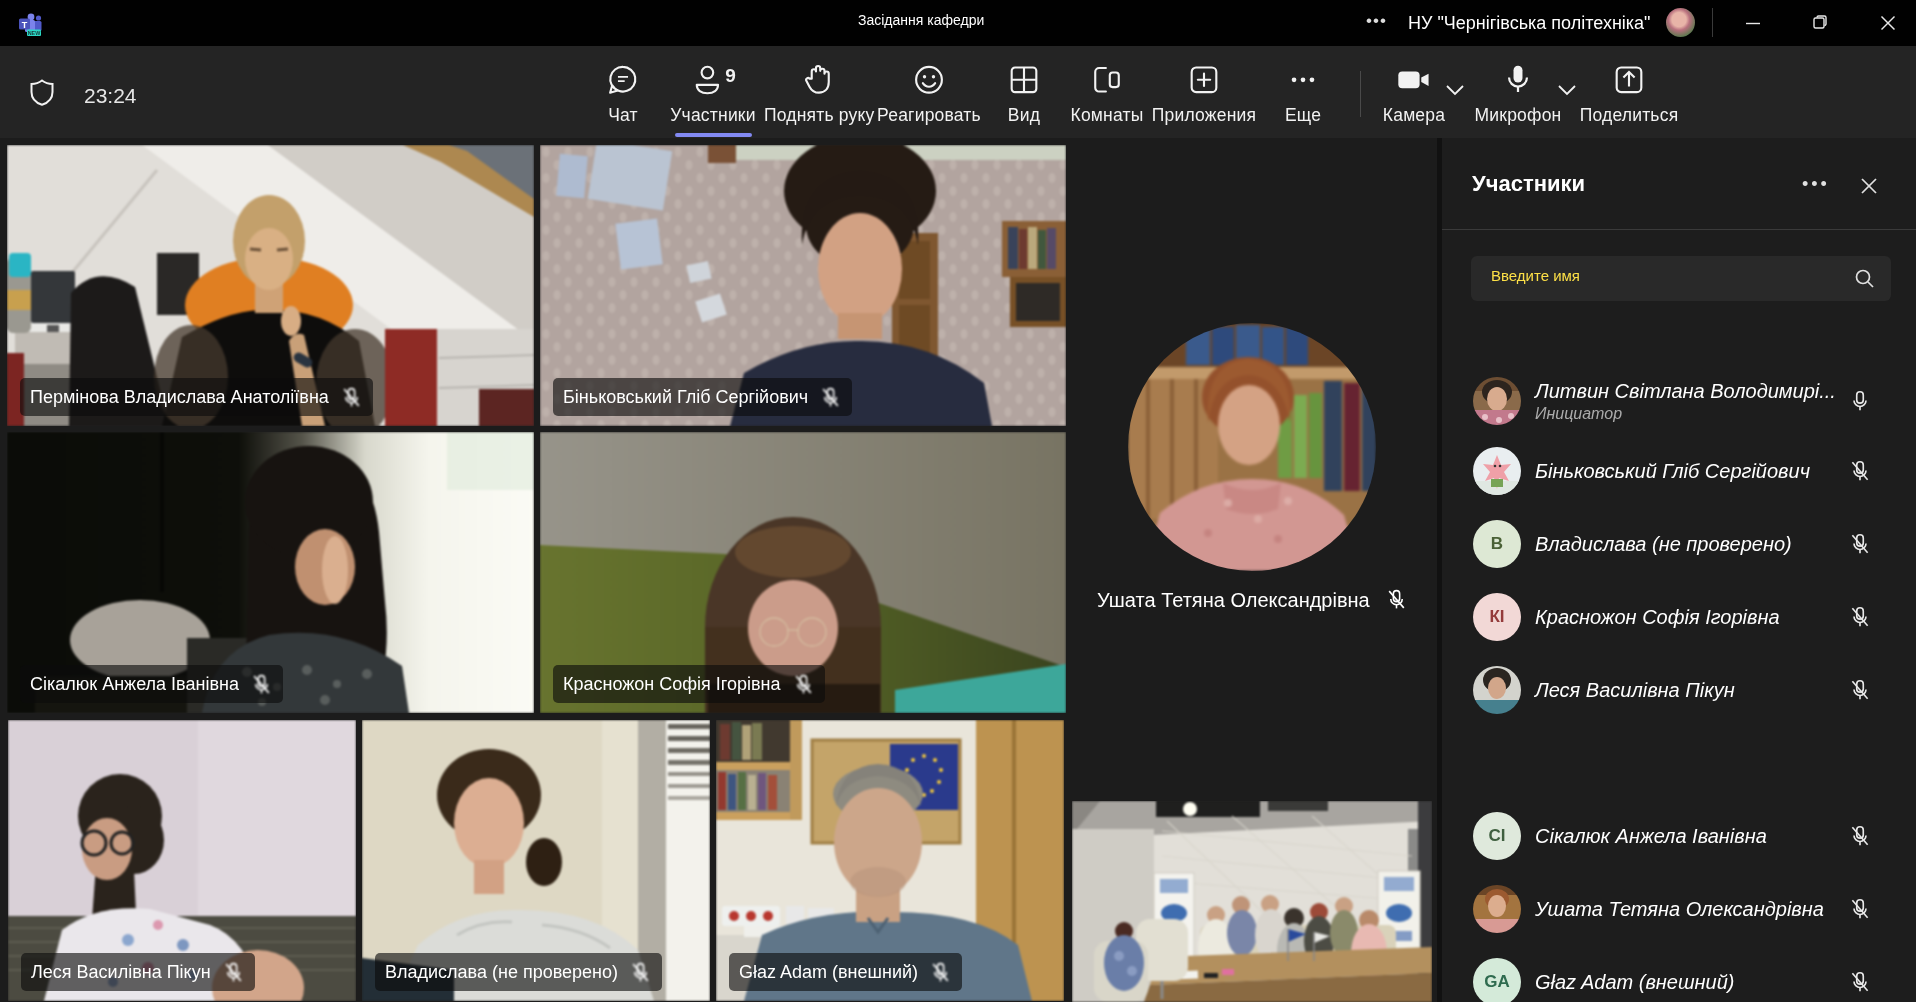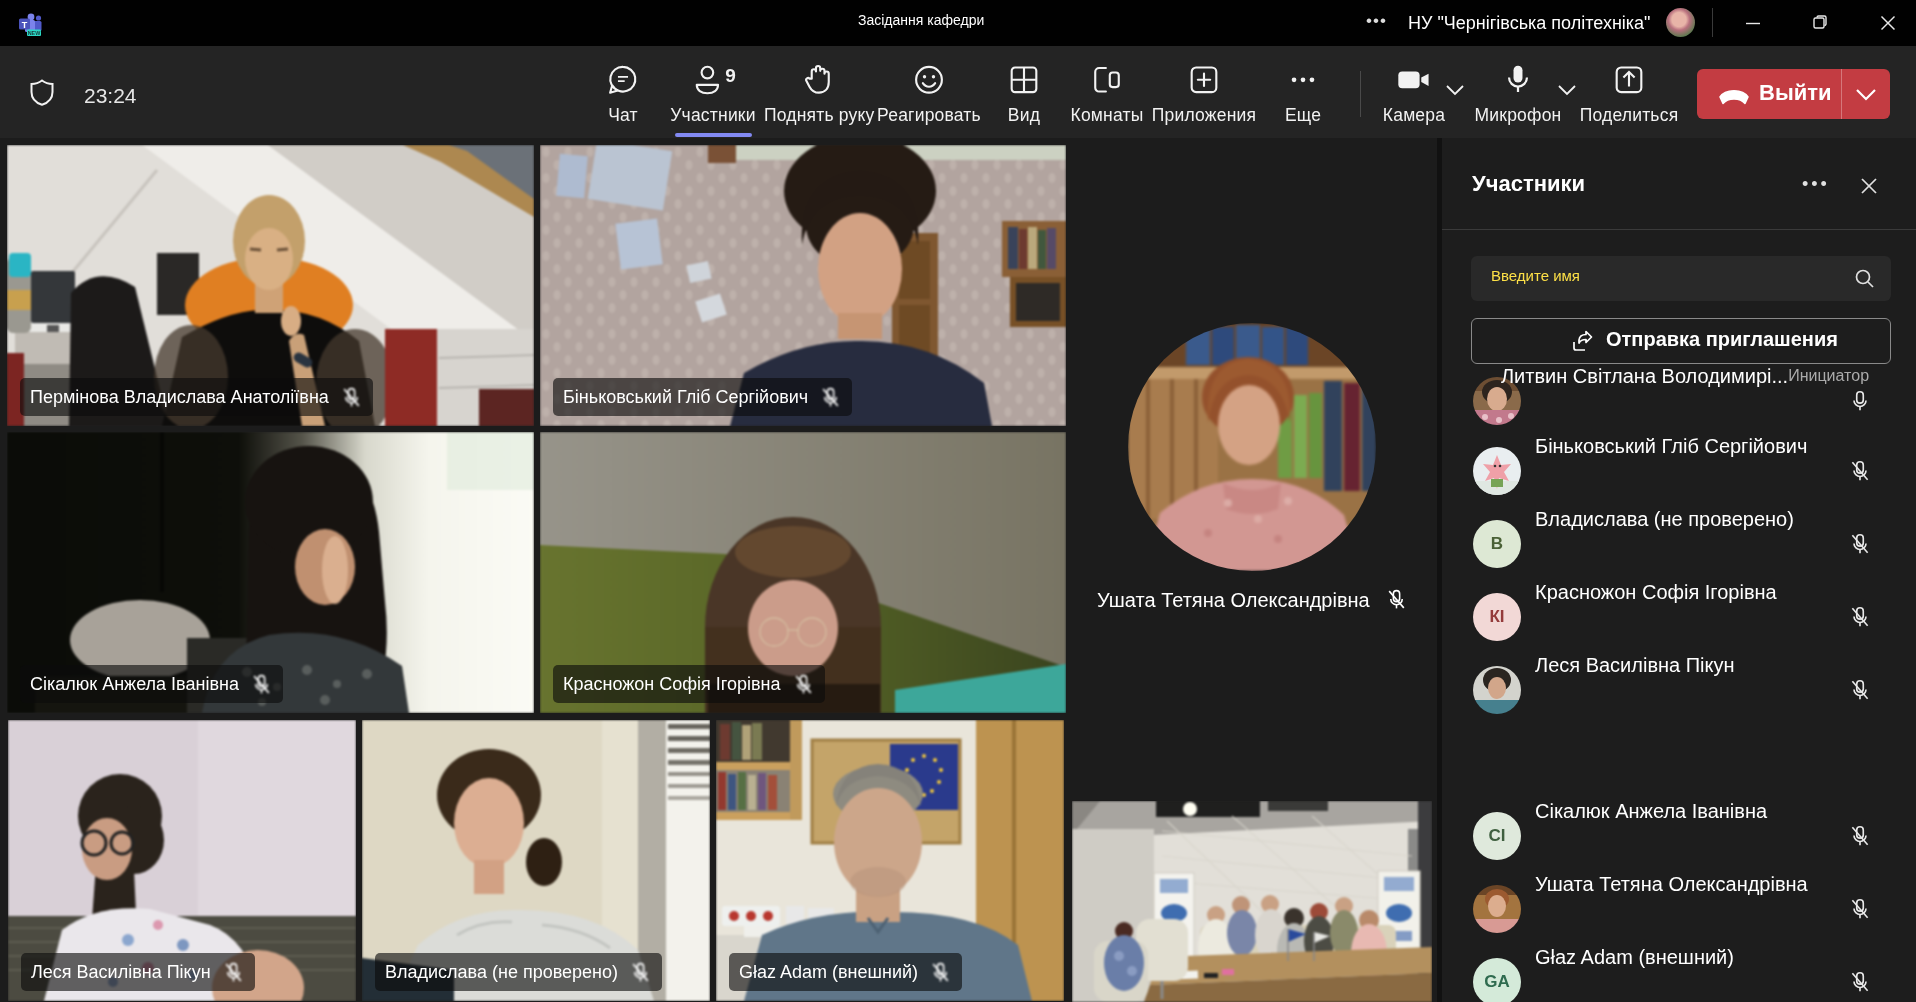--- a/index.html
+++ b/index.html
@@ -12,22 +12,22 @@
   .tbtn{position:absolute;text-align:center;color:#f2f2f2;} .tbtn svg{margin-top:1px;transform:scale(1.12);transform-origin:50% 0%;}
   .tbtn .lbl{font-size:17.5px;letter-spacing:0.2px;white-space:nowrap;margin-top:8px;}
   .tile{position:absolute;overflow:hidden;background:#222;}
   .tile svg{display:block;filter:blur(1.2px);}
   .namechip{position:absolute;left:13px;bottom:10px;height:38px;line-height:38px;background:rgba(12,12,12,0.62);
     border-radius:5px;color:#fff;font-size:18px;padding:0 10px;white-space:nowrap;display:flex;align-items:center;}
   .namechip svg{margin-left:11px;}
   .prow{position:absolute;left:0;width:474px;height:73px;}
   .pava{position:absolute;left:31px;top:12px;width:48px;height:48px;border-radius:50%;
     display:flex;align-items:center;justify-content:center;font-weight:bold;font-size:17px;overflow:hidden;}
-  .pname{position:absolute;left:93px;top:0;height:73px;display:flex;flex-direction:row;justify-content:center;
-    font-size:20px;color:#fff;white-space:nowrap;max-width:300px;}
+  .pname{position:absolute;left:93px;top:0;height:73px;display:flex;flex-direction:column;justify-content:center;
+    font-size:20px;color:#fff;white-space:nowrap;max-width:300px;font-style:italic;}
   .pmic{position:absolute;right:44px;top:24px;}
 </style>
 </head>
 <body>
 
 <div id="titlebar">
 
   <svg class="abs" style="left:18px;top:13px" width="26" height="24" viewBox="0 0 26 24">
     <circle cx="13" cy="4" r="3.4" fill="#7b83eb"></circle>
     <circle cx="20.5" cy="5" r="2.6" fill="#5059c9"></circle>
@@ -160,30 +160,20 @@
 
   <div class="tbtn" style="left:1574px;top:16px;width:110px;">
     <svg width="30" height="30" viewBox="0 0 30 30">
       <rect x="4" y="4" width="22" height="22" rx="4" fill="none" stroke="#f2f2f2" stroke-width="1.9"></rect>
       <line x1="15" y1="21" x2="15" y2="8.5" stroke="#f2f2f2" stroke-width="1.9"></line>
       <path d="M10 13 L15 8 L20 13" fill="none" stroke="#f2f2f2" stroke-width="1.9"></path>
     </svg>
     <div class="lbl">Поделиться</div>
   </div>
 
-  <div class="abs" style="left:1697px;top:23px;width:193px;height:50px;background:#c33c42;border-radius:6px;">
-    <svg class="abs" style="left:21px;top:14px" width="32" height="22" viewBox="0 0 32 22">
-      <path d="M2 14 C7 5.5 25 5.5 30 14 L27 20.5 C24.5 17.5 21 16 16 16 C11 16 7.5 17.5 5 20.5 Z" fill="#fff" stroke="#fff" stroke-width="1.5" stroke-linejoin="round"></path>
-    </svg>
-    <div class="abs" style="left:62px;top:11px;font-size:22px;font-weight:bold;color:#fff;">Выйти</div>
-    <div class="abs" style="left:144px;top:0;width:1px;height:50px;background:#d6777b;"></div>
-    <svg class="abs" style="left:156px;top:18px" width="26" height="16" viewBox="0 0 26 16">
-      <path d="M4 3 L13 12 L22 3" fill="none" stroke="#fff" stroke-width="2.2"></path>
-    </svg>
-  </div>
 </div>
 
 <div id="stage">
 
   <div class="tile" style="left:7px;top:7px;width:527px;height:281px;">
     <svg width="527" height="281" viewBox="0 0 527 281">
       <rect width="527" height="281" fill="#d8d4cf"></rect>
       <polygon points="0,0 135,0 515,281 0,281" fill="#e1ded9"></polygon>
       <polygon points="135,0 261,0 527,196 527,281 515,281" fill="#efede9"></polygon>
       <polygon points="261,0 527,0 527,196" fill="#d1cdc7"></polygon>
@@ -596,27 +586,20 @@
   <div class="abs" style="left:0;top:91px;width:474px;height:1px;background:#3a3a3a;"></div>
 
   <div class="abs" style="left:29px;top:118px;width:420px;height:45px;background:#292929;border-radius:6px;">
     <div class="abs" style="left:20px;top:11px;font-size:15px;color:#fde047;">Введите имя</div>
     <svg class="abs" style="left:382px;top:11px" width="23" height="23" viewBox="0 0 23 23">
       <circle cx="10" cy="10" r="6.5" fill="none" stroke="#e0e0e0" stroke-width="1.7"></circle>
       <line x1="15" y1="15" x2="20" y2="20" stroke="#e0e0e0" stroke-width="1.7"></line>
     </svg>
   </div>
 
-  <div class="abs" style="left:29px;top:180px;width:418px;height:44px;border:1px solid #8a8a8a;border-radius:6px;">
-    <svg class="abs" style="left:98px;top:10px" width="24" height="24" viewBox="0 0 24 24">
-      <path d="M4 13 v6 a2 2 0 0 0 2 2 h9" fill="none" stroke="#fff" stroke-width="1.7"></path>
-      <path d="M9 11 C9.5 7 13 5.5 16 5.5 V2.5 L21.5 8 L16 13.5 V10.5 C13 10.5 10.5 11 9 14 Z" fill="none" stroke="#fff" stroke-width="1.7" stroke-linejoin="round"></path>
-    </svg>
-    <div class="abs" style="left:134px;top:9px;font-size:20px;font-weight:bold;color:#fff;">Отправка приглашения</div>
-  </div>
 
   <div class="prow" style="top:227px;">
     <div class="pava">
       <svg width="48" height="48" viewBox="0 0 48 48" style="filter:blur(0.7px);">
         <rect width="48" height="48" fill="#8a6a4a"></rect>
         <rect y="0" width="48" height="14" fill="#6d4e33"></rect>
         <ellipse cx="24" cy="15" rx="15" ry="12" fill="#2d241e"></ellipse>
         <ellipse cx="24" cy="22" rx="10" ry="12" fill="#d8ab8e"></ellipse>
         <rect y="33" width="48" height="15" fill="#c2798c"></rect>
         <circle cx="12" cy="40" r="3" fill="#e8c0c8"></circle>

